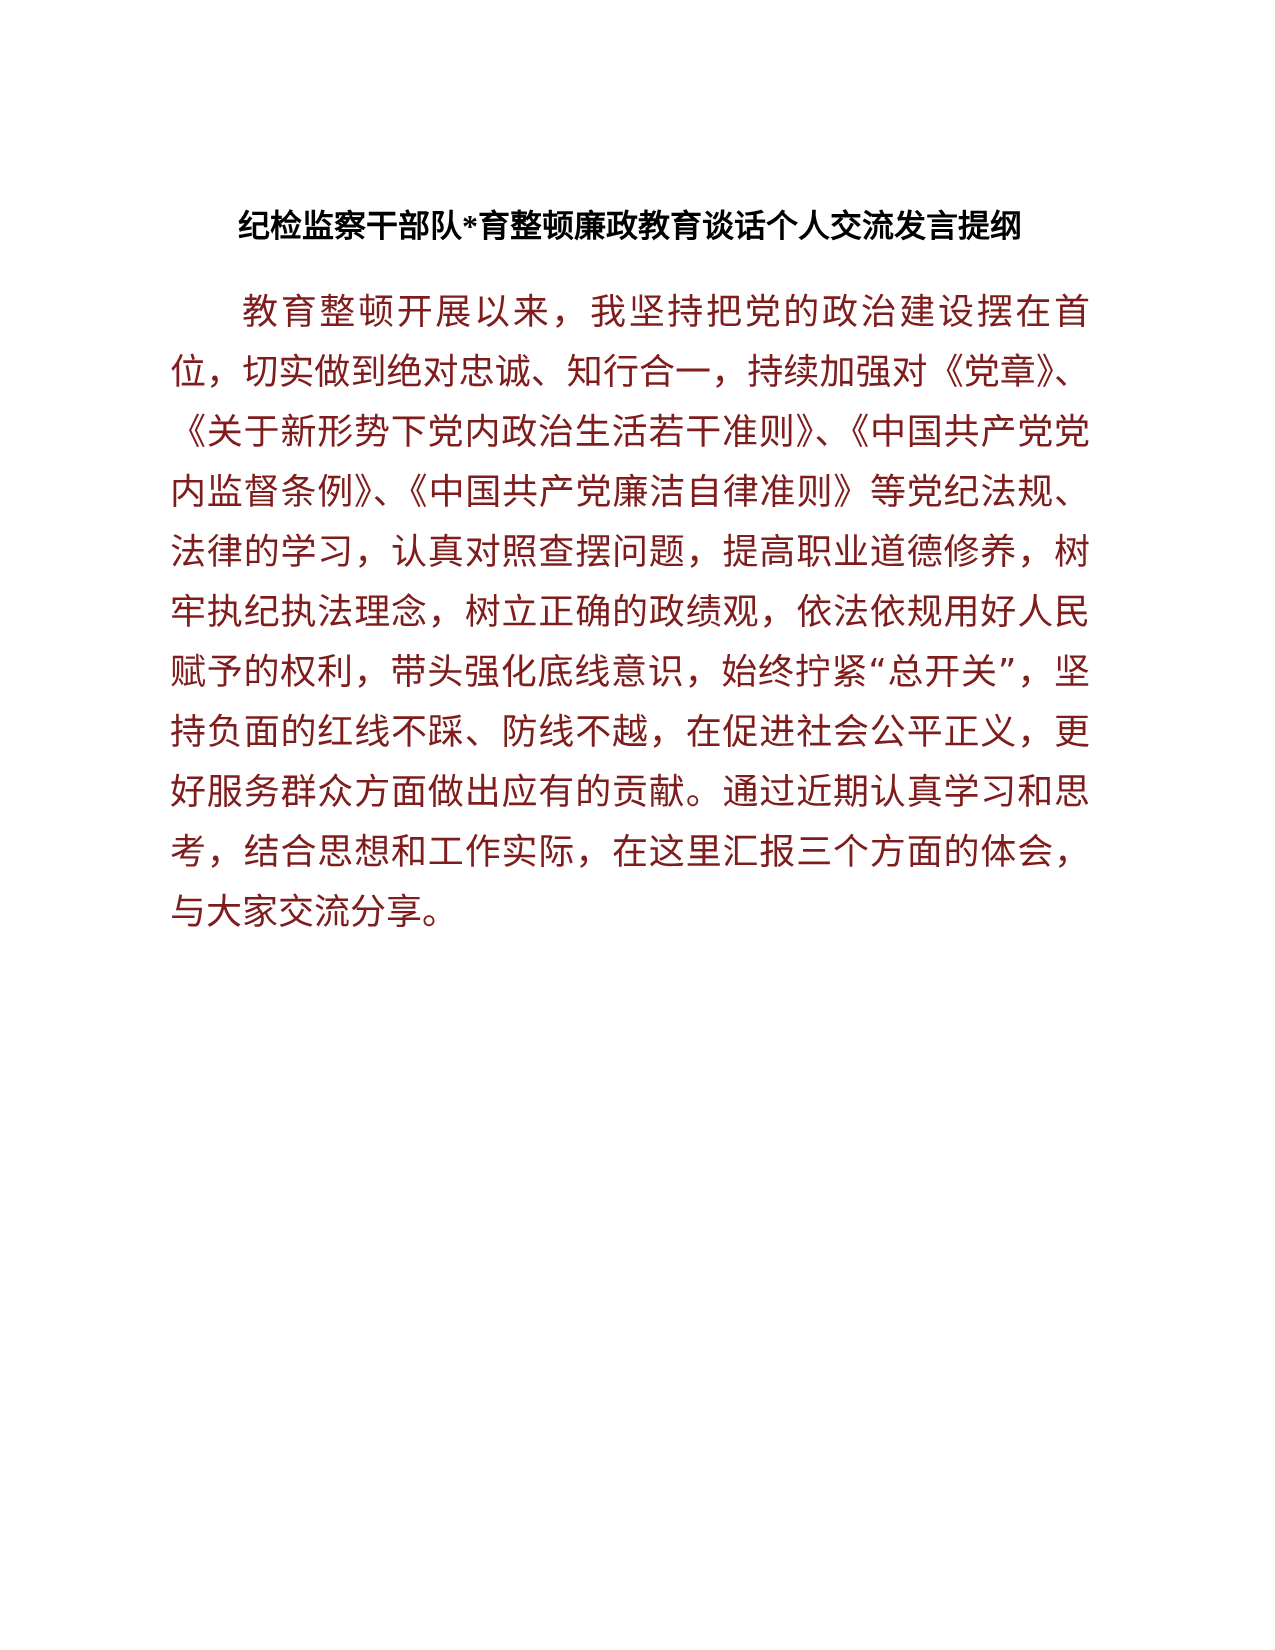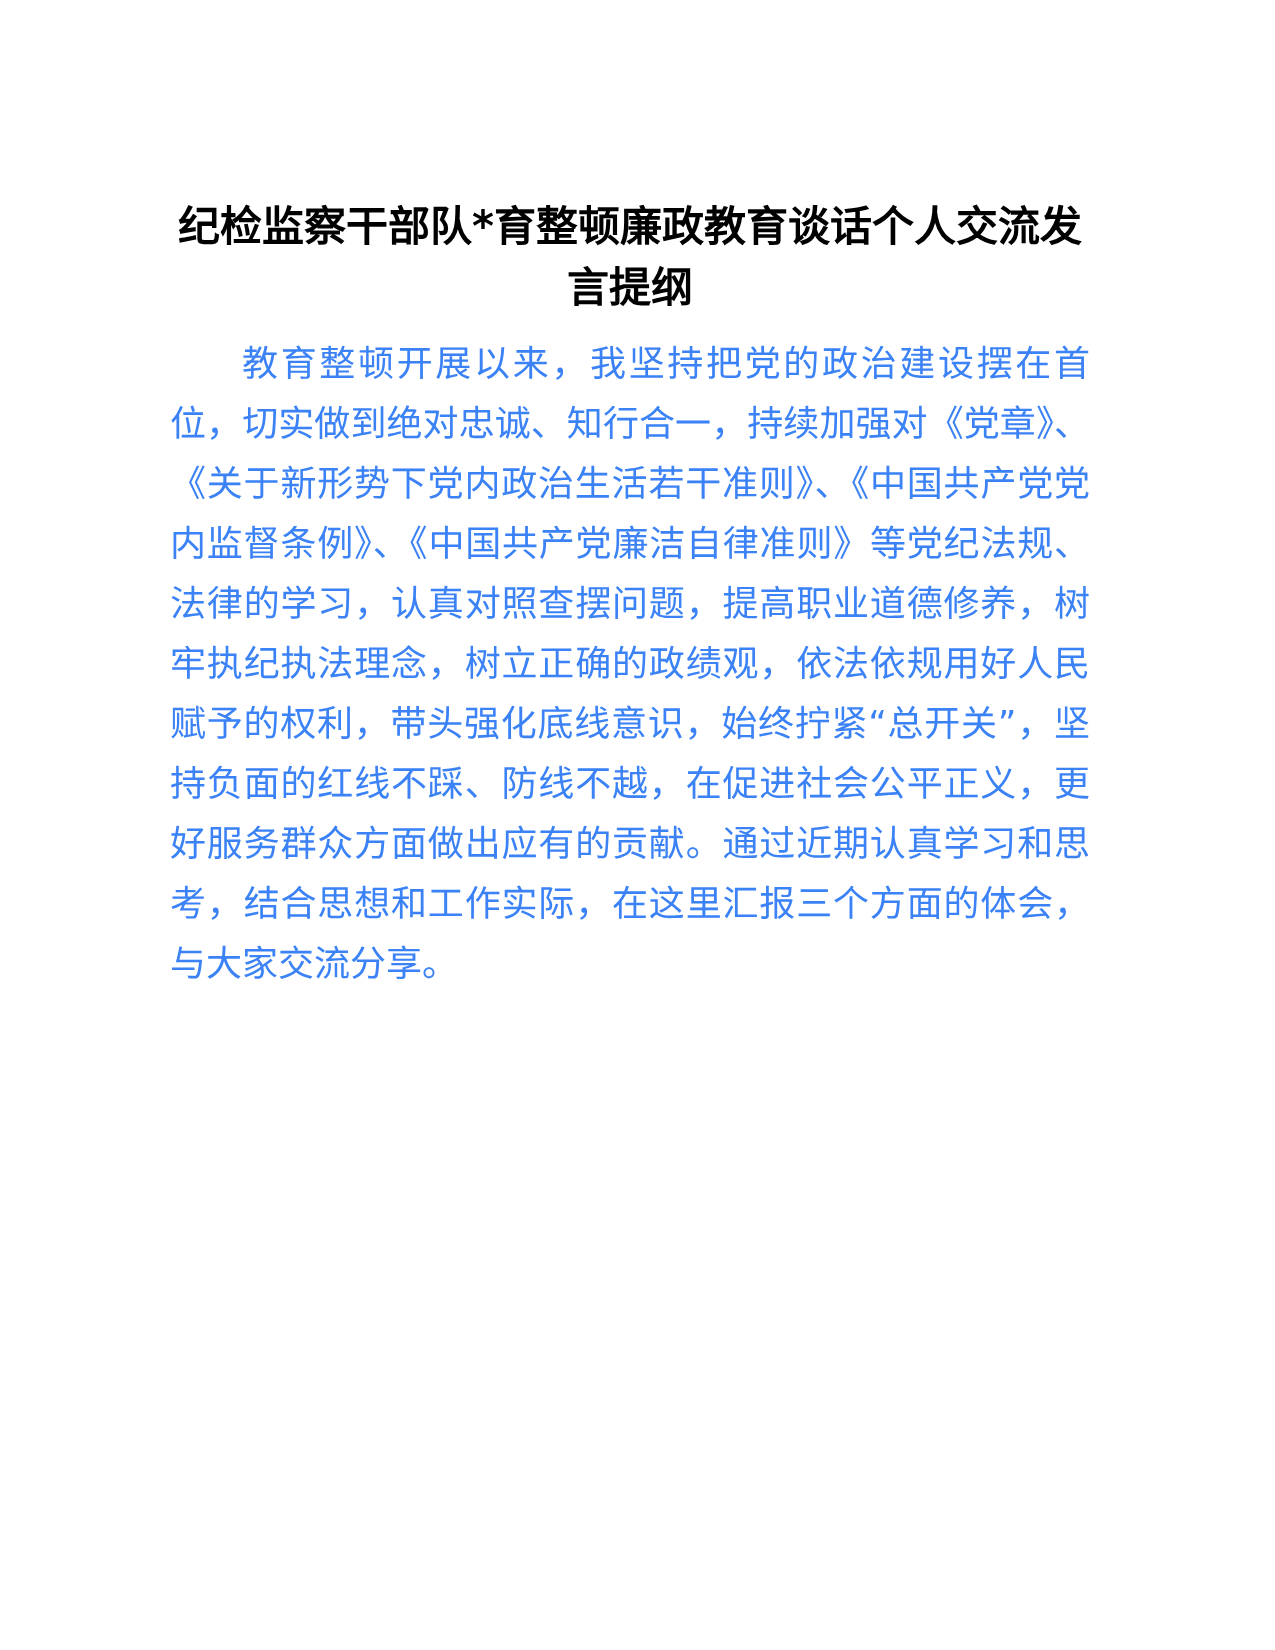--- a/index.html
+++ b/index.html
@@ -22,38 +22,39 @@
     overflow: hidden;
     box-sizing: border-box;
   }
   .doc-body {
     position: absolute;
     left: 170px;
     top: 196px;
     width: 920px;
   }
   .doc-title {
-    font-size: 42px;
+    font-size: 32px;
     font-weight: bold;
     line-height: 61px;
     text-align: center;
     letter-spacing: 0px;
-    margin: 0 0 16px 0;
+    margin: 0 0 25px 0;
     color: #000000;
     word-break: break-all;
+    font-family: Liberation Serif, serif;
   }
   .doc-para {
     font-size: 36px;
     font-weight: normal;
     line-height: 60px;
     text-align: justify;
     text-justify: inter-character;
     text-indent: 72px;
     margin: 0;
-    color: #3b82f6;
+    color: #7f1d1d;
     word-break: break-all;
   }
   .doc-para + .doc-para {
     margin-top: 0px;
   }
 </style>
 </head>
 <body>
 
 <div class="page">

